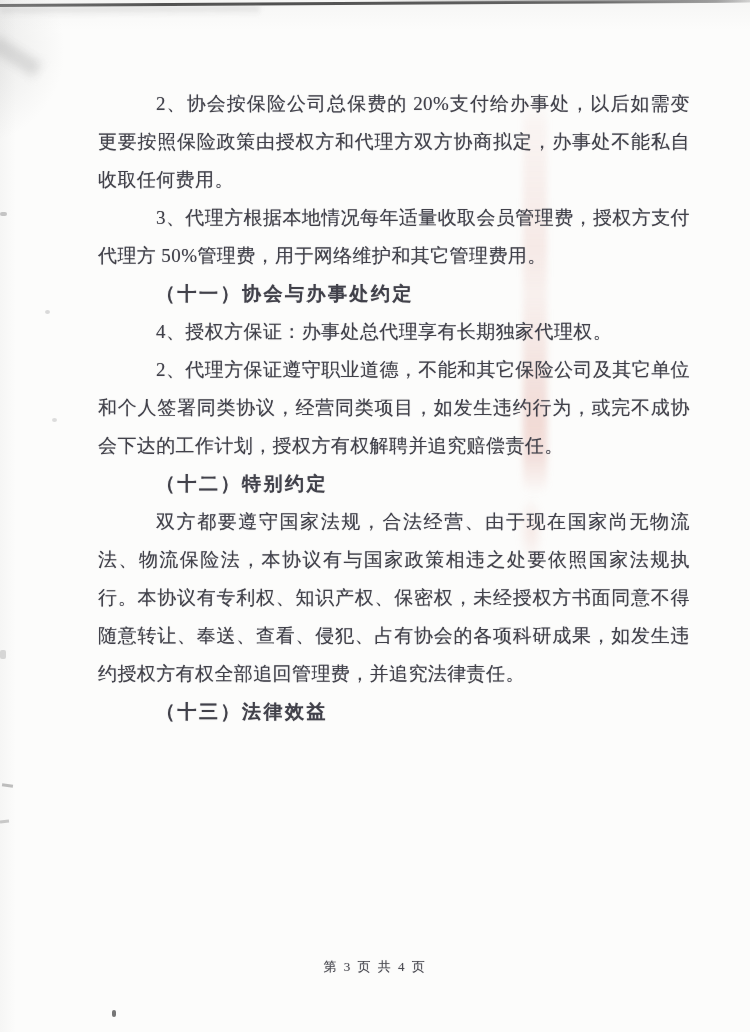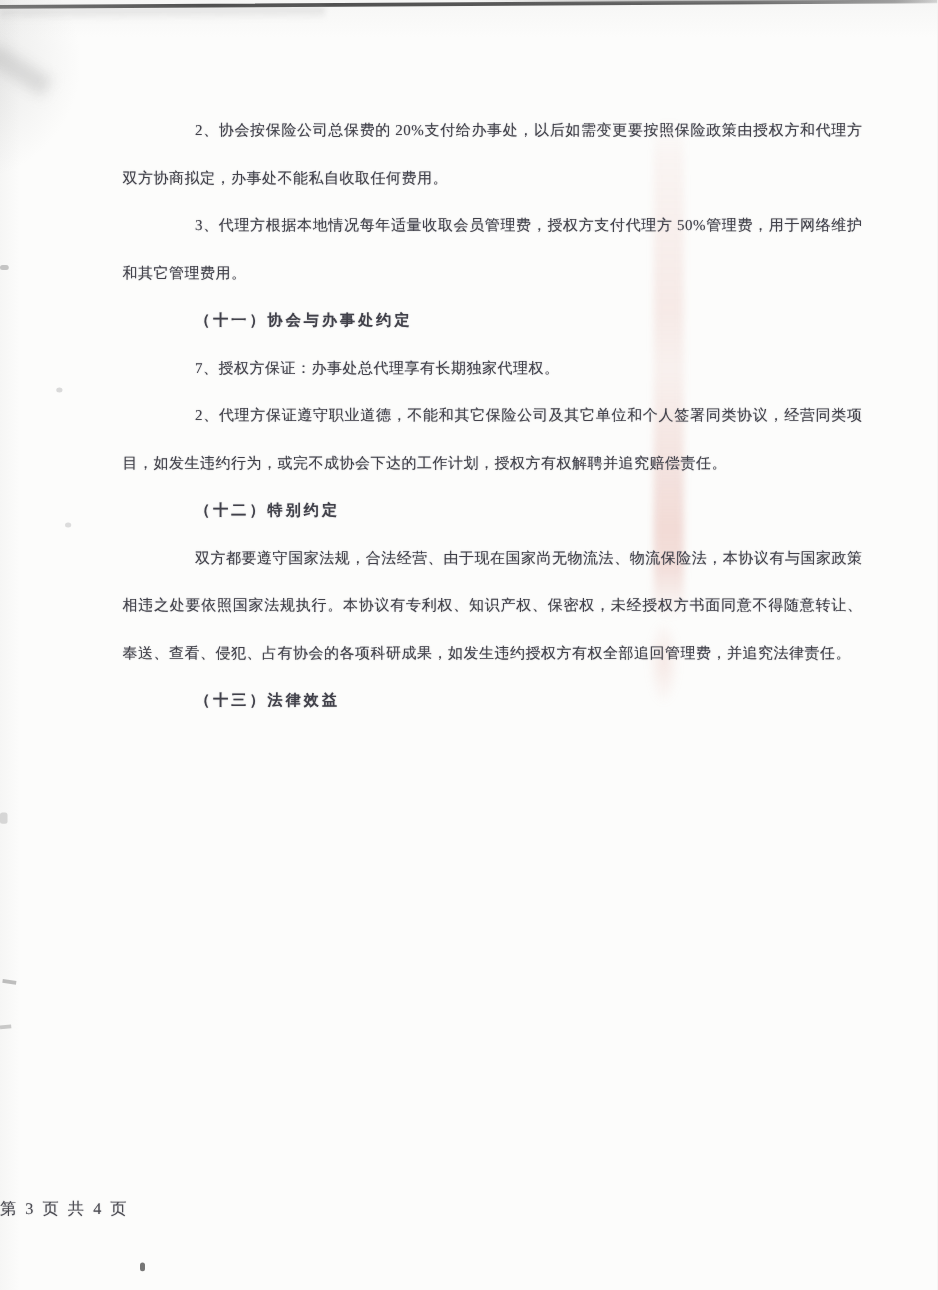--- a/index.html
+++ b/index.html
@@ -73,41 +73,41 @@
   .speck-3 { left: 2px; top: 784px; width: 11px; height: 3px; background: #8d8d8d; opacity: .55; transform: rotate(8deg); }
   .speck-4 { left: 0; top: 820px; width: 9px; height: 3px; background: #9a9a9a; opacity: .5; transform: rotate(-6deg); }
   .speck-5 { left: 112px; top: 1010px; width: 4px; height: 7px; background: #5e5e5e; opacity: .85; border-radius: 2px; }
   .speck-6 { left: 45px; top: 310px; width: 5px; height: 4px; background: #d9d9d9; border-radius: 50%; }
   .speck-7 { left: 52px; top: 418px; width: 5px; height: 4px; background: #dcdcdc; border-radius: 50%; }
 
   
   .doc-body {
     position: absolute;
     left: 98px; top: 85px; width: 592px;
-    font-size: 12px;
+    font-size: 19px;
     line-height: 38px;
     letter-spacing: 0.4px;
     color: #41414a;
     text-align: justify;
     text-justify: inter-character;
   }
   .para {
     margin: 0;
     text-indent: 58px;
     text-shadow: 0 0 1px rgba(62,62,72,0.45);
   }
   .para.heading {
     letter-spacing: 2.5px;
     font-weight: bold;
   }
 
   .footer {
     position: absolute;
     left: 0; top: 958px; width: 750px;
-    text-align: left;
+    text-align: center;
     font-size: 13px;
     letter-spacing: 2px;
     color: #4b4b52;
     text-shadow: 0 0 1px rgba(70,70,80,0.4);
   }
 </style>
 </head>
 <body>
 
 <div class="page">
@@ -125,21 +125,21 @@
   <div class="speck speck-3"></div>
   <div class="speck speck-4"></div>
   <div class="speck speck-5"></div>
   <div class="speck speck-6"></div>
   <div class="speck speck-7"></div>
 
   <div class="doc-body">
       <p class="para">2、协会按保险公司总保费的 20%支付给办事处，以后如需变更要按照保险政策由授权方和代理方双方协商拟定，办事处不能私自收取任何费用。</p>
       <p class="para">3、代理方根据本地情况每年适量收取会员管理费，授权方支付代理方 50%管理费，用于网络维护和其它管理费用。</p>
       <p class="para heading">（十一）协会与办事处约定</p>
-      <p class="para">7、授权方保证：办事处总代理享有长期独家代理权。</p>
+      <p class="para">4、授权方保证：办事处总代理享有长期独家代理权。</p>
       <p class="para">2、代理方保证遵守职业道德，不能和其它保险公司及其它单位和个人签署同类协议，经营同类项目，如发生违约行为，或完不成协会下达的工作计划，授权方有权解聘并追究赔偿责任。</p>
       <p class="para heading">（十二）特别约定</p>
       <p class="para">双方都要遵守国家法规，合法经营、由于现在国家尚无物流法、物流保险法，本协议有与国家政策相违之处要依照国家法规执行。本协议有专利权、知识产权、保密权，未经授权方书面同意不得随意转让、奉送、查看、侵犯、占有协会的各项科研成果，如发生违约授权方有权全部追回管理费，并追究法律责任。</p>
       <p class="para heading">（十三）法律效益</p>
     </div>
 
   <div class="footer">第 3 页 共 4 页</div>
 
 </div>
 

